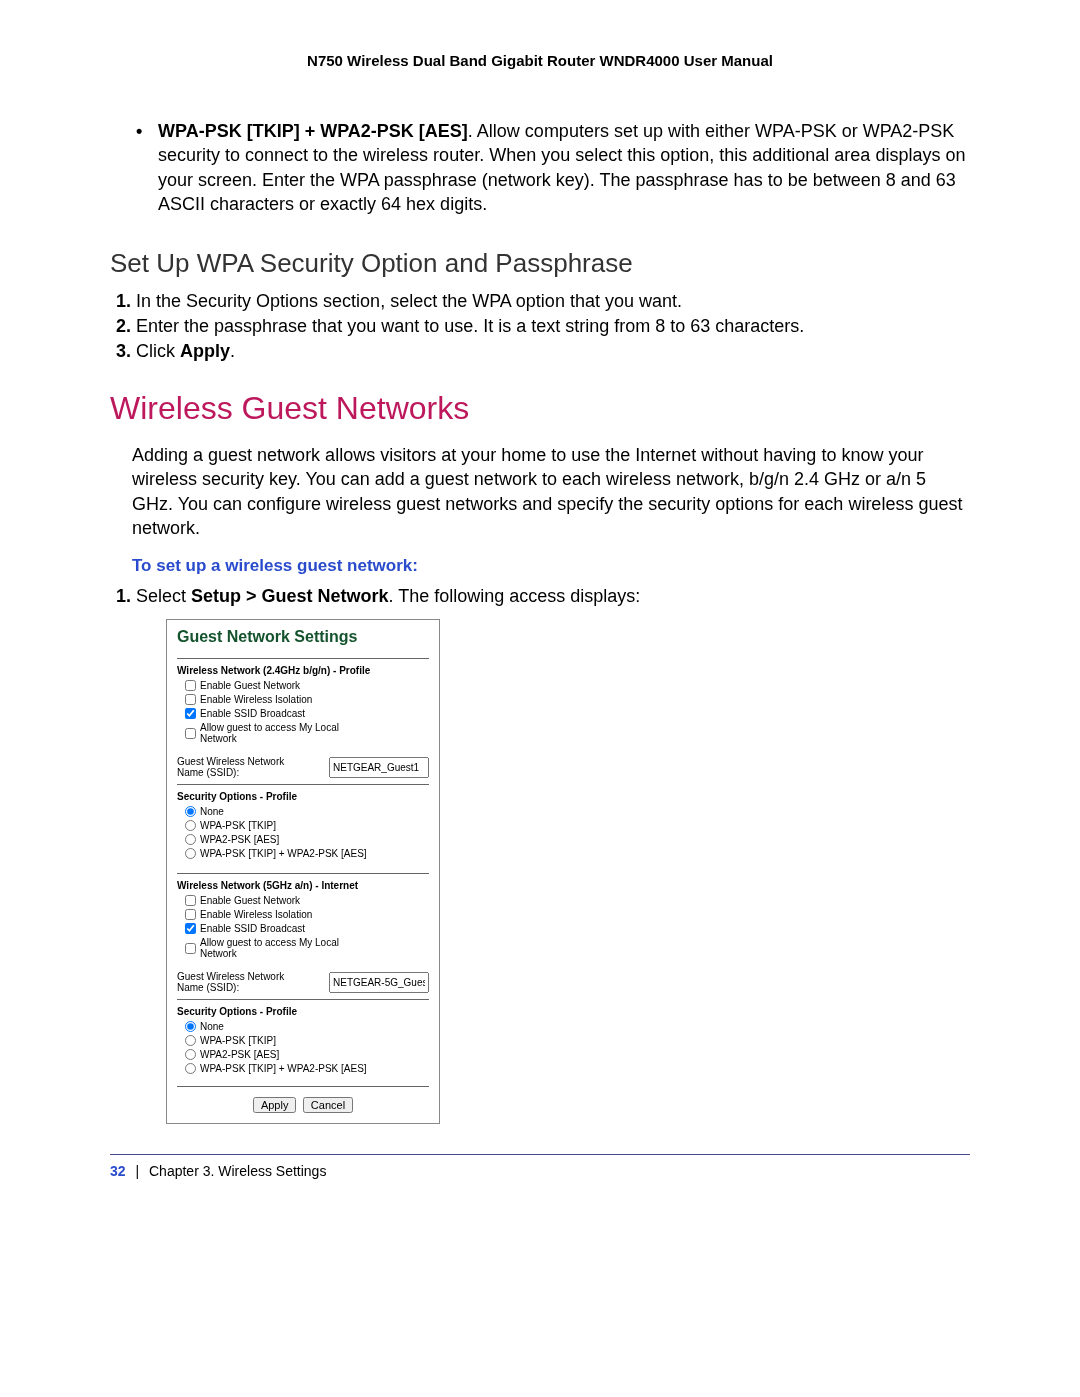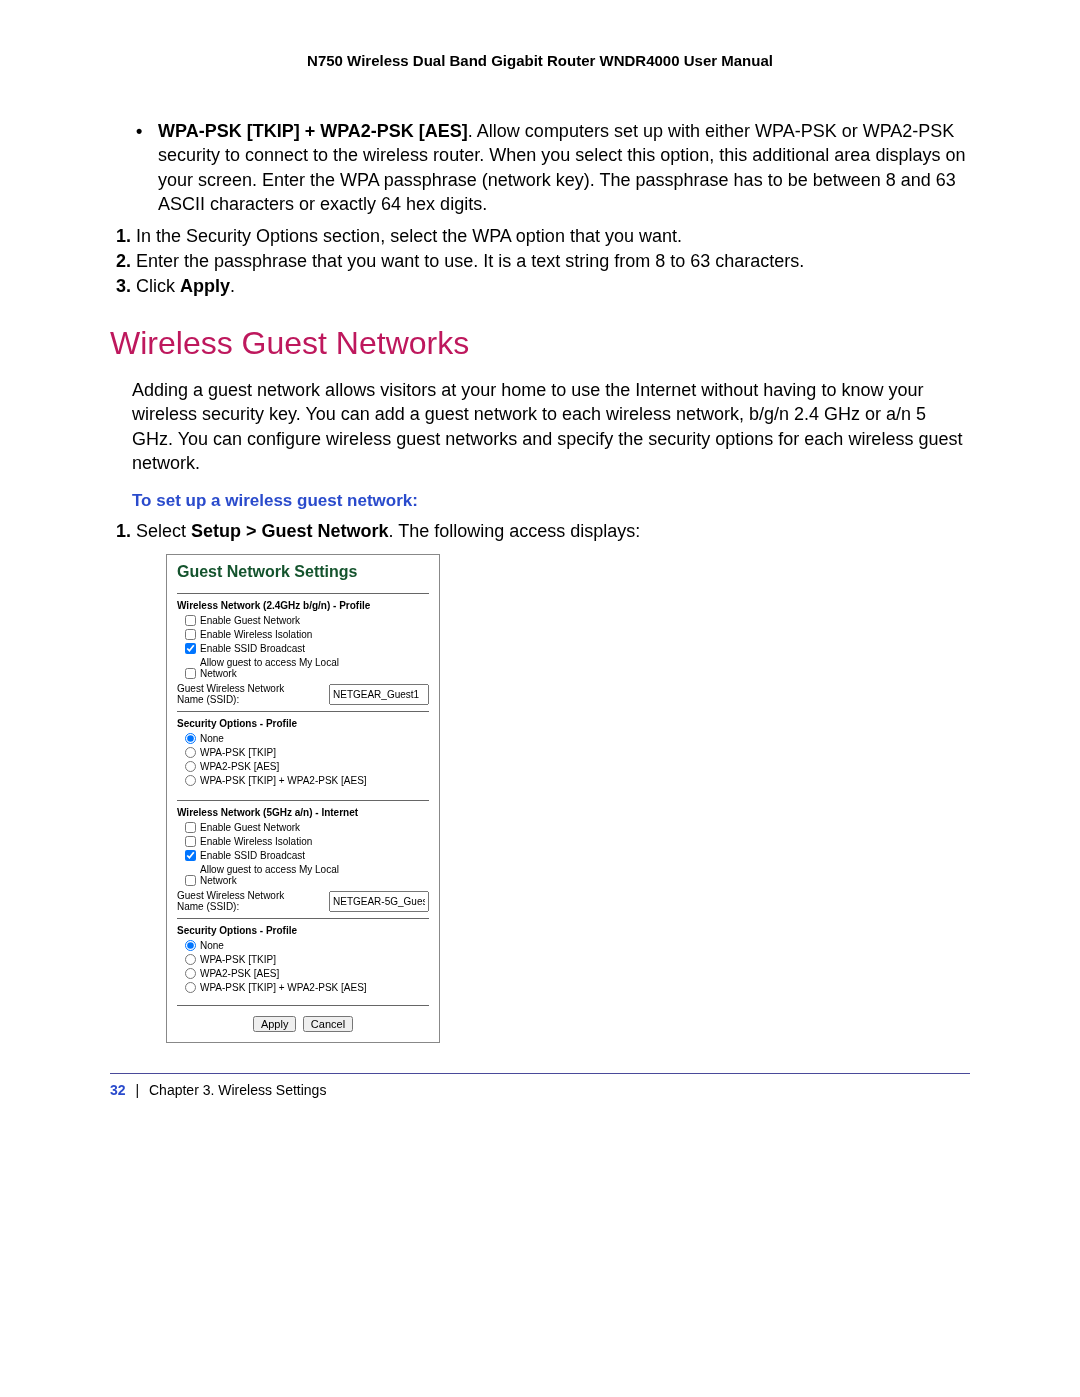--- a/index.html
+++ b/index.html
@@ -95,36 +95,36 @@
     border-top: 1px solid #666;
     margin: 6px 0;
   }
   .sec-head {
     font-weight: bold;
     font-size: 10px;
     margin: 6px 0 4px 0;
   }
   .opt-row {
     display: flex;
-    align-items: flex-end;
+    align-items: center;
     font-size: 10px;
     margin: 3px 0 3px 8px;
   }
   .opt-row input[type="checkbox"],
   .opt-row input[type="radio"] {
     margin: 0 4px 0 0;
     width: 11px;
     height: 11px;
   }
   .field-row {
     display: flex;
     align-items: flex-end;
     justify-content: space-between;
     font-size: 10px;
-    margin: 4px 0 4px 0;
+    margin: 12px 0 4px 0;
   }
   .field-row .lbl { flex: 1; }
   .field-row input[type="text"] {
     font-size: 10px;
     width: 100px;
     height: 21px;
     box-sizing: border-box;
     padding: 0 2px;
   }
   .btn-row {
@@ -155,20 +155,21 @@
 
   <div class="doc-title">N750 Wireless Dual Band Gigabit Router WNDR4000 User Manual</div>
 
   <div class="bullet-item">
     <div class="dot">•</div>
     <div class="txt">
       <b>WPA-PSK [TKIP] + WPA2-PSK [AES]</b><span>. Allow computers set up with either WPA-PSK or WPA2-PSK security to connect to the wireless router. When you select this option, this additional area displays on your screen. Enter the WPA passphrase (network key). The passphrase has to be between 8 and 63 ASCII characters or exactly 64 hex digits.</span>
     </div>
   </div>
 
+  <div class="h2">Set Up WPA Security Option and Passphrase</div>
 
   <ol class="steps">
     <li>In the Security Options section, select the WPA option that you want.</li>
     <li>Enter the passphrase that you want to use. It is a text string from 8 to 63 characters.</li>
     <li><span>Click </span><b>Apply</b><span>.</span></li>
   </ol>
 
   <div class="h1">Wireless Guest Networks</div>
 
   <div class="para">Adding a guest network allows visitors at your home to use the Internet without having to know your wireless security key. You can add a guest network to each wireless network, b/g/n 2.4 GHz or a/n 5 GHz. You can configure wireless guest networks and specify the security options for each wireless guest network.</div>

